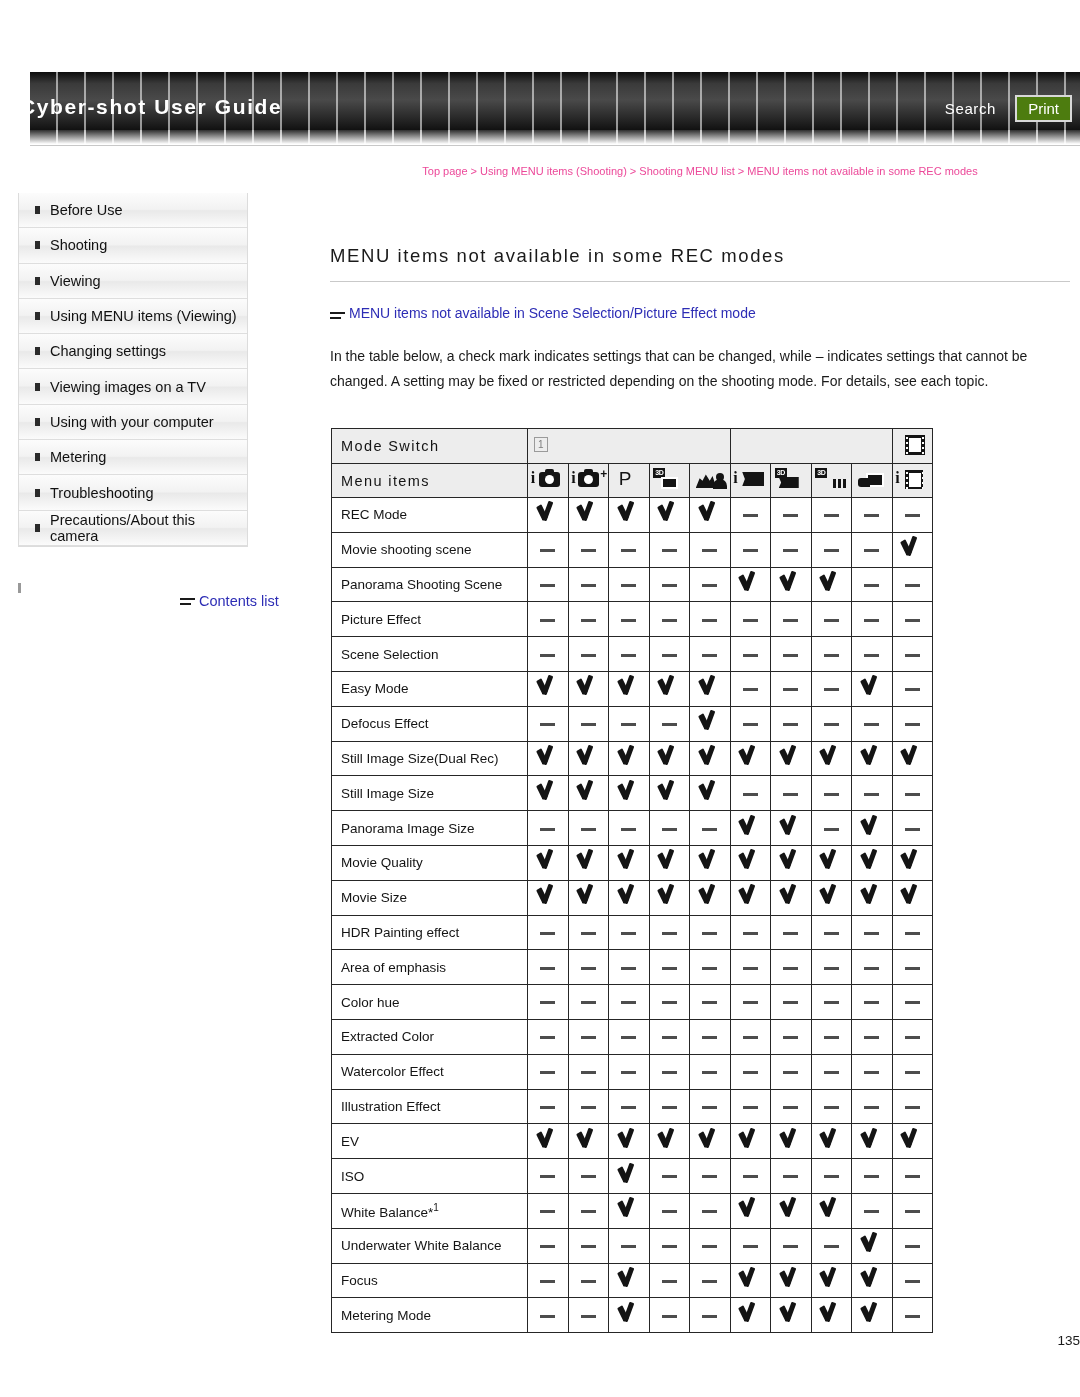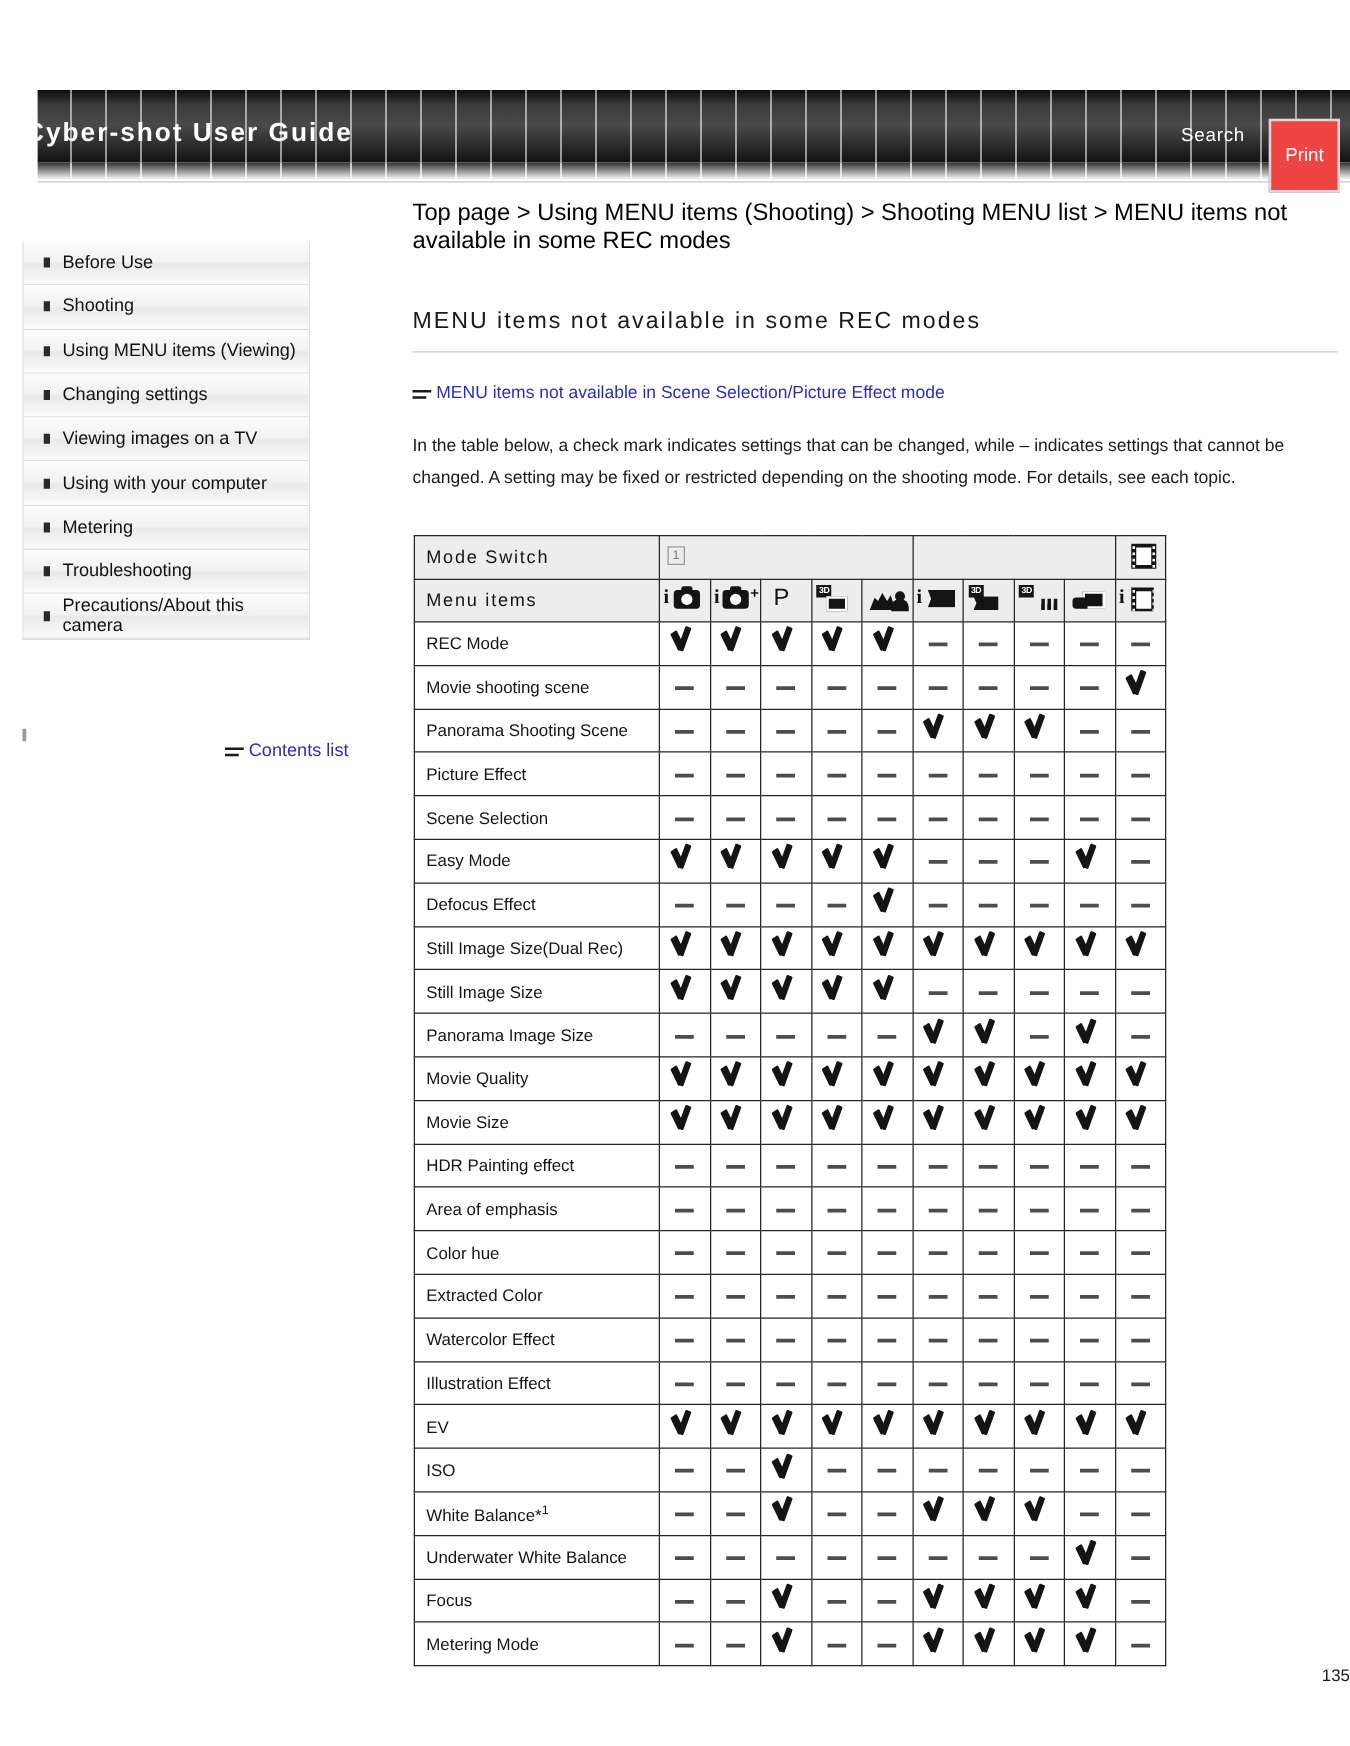--- a/index.html
+++ b/index.html
@@ -55,41 +55,41 @@
     font-size: 15px;
     letter-spacing: 0.6px;
     z-index: 5;
     cursor: pointer;
   }
   #print-button {
     position: absolute;
     right: 8px; top: 95px;
     color: #ffffff;
     font-size: 15px;
-    padding: 19px 11px;
+    padding: 3px 11px;
     border: 2px solid #d8d8d8;
-    background: #ef4444;
+    background: #4d7c0f;
     z-index: 5;
     cursor: pointer;
   }
   #header-underline {
     position: absolute;
     left: 30px; top: 145px;
     width: 1050px; height: 1px;
     background: #c8c8c8;
   }
 
   
   #breadcrumb {
     position: absolute;
     left: 330px; top: 160px;
     width: 740px;
-    text-align: left;
-    color: #000000;
-    font-size: 19px;
+    text-align: center;
+    color: #ec4899;
+    font-size: 11px;
     line-height: 22px;
   }
 
   
   #sidebar {
     position: absolute;
     left: 18px; top: 193px;
     width: 230px;
     background: #ffffff;
     border: 1px solid #dcdcdc;
@@ -394,20 +394,24 @@
     <div class="nav-item">
       <span class="nav-bullet"></span>
       <span>Before Use</span>
     </div>
     <div class="nav-item">
       <span class="nav-bullet"></span>
       <span>Shooting</span>
     </div>
     <div class="nav-item">
       <span class="nav-bullet"></span>
+      <span>Viewing</span>
+    </div>
+    <div class="nav-item">
+      <span class="nav-bullet"></span>
       <span>Using MENU items (Viewing)</span>
     </div>
     <div class="nav-item">
       <span class="nav-bullet"></span>
       <span>Changing settings</span>
     </div>
     <div class="nav-item">
       <span class="nav-bullet"></span>
       <span>Viewing images on a TV</span>
     </div>

